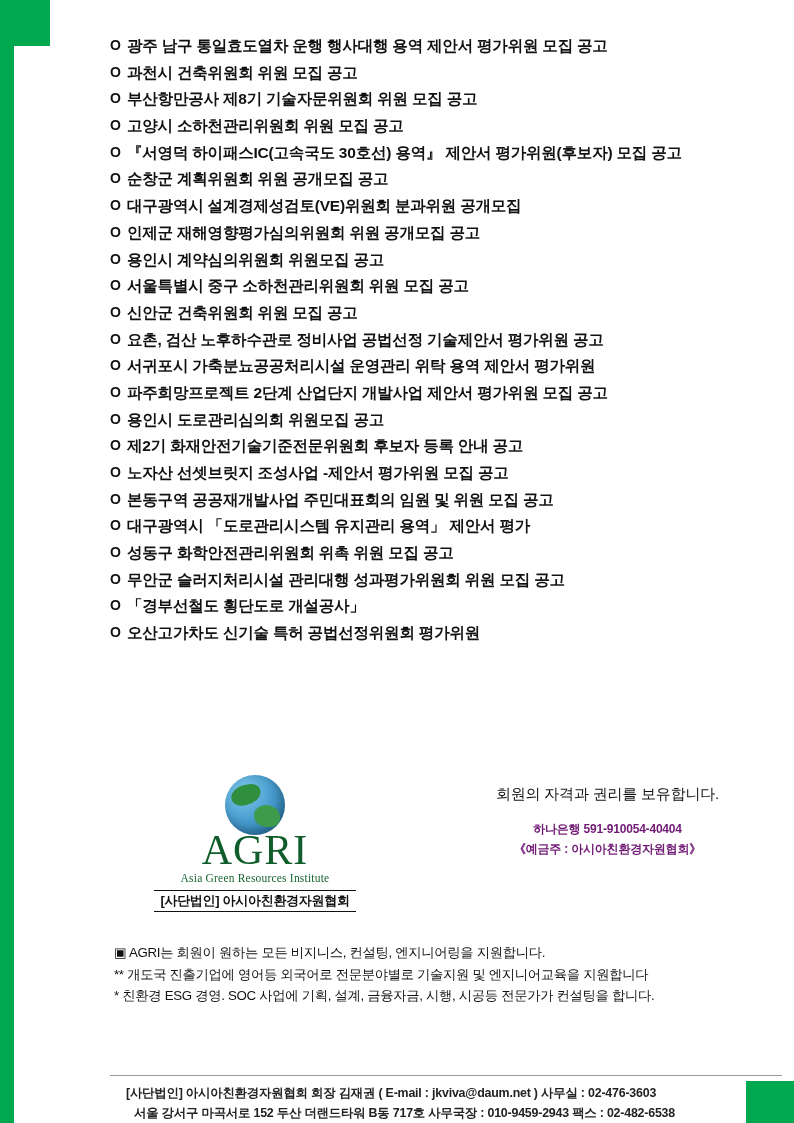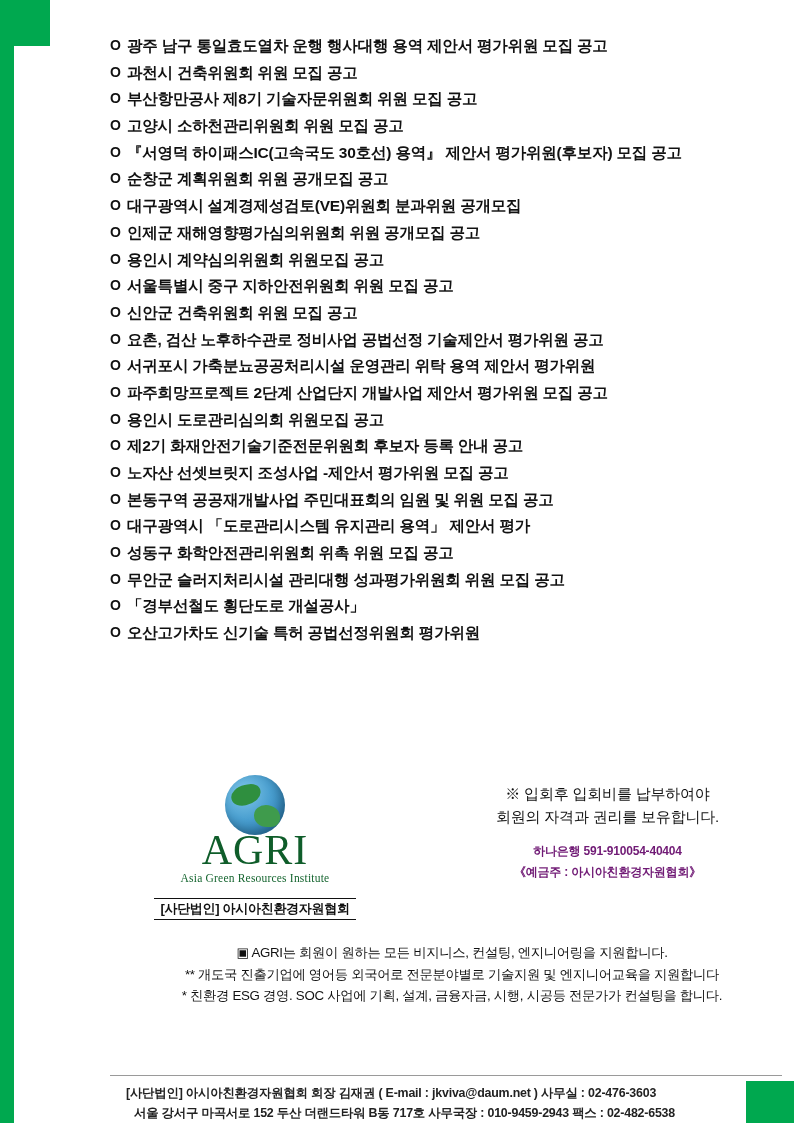--- a/index.html
+++ b/index.html
@@ -132,21 +132,21 @@
     margin-top: 4px;
     font-size: 13px;
     font-weight: bold;
     color: #111;
     border-top: 1.5px solid #111;
     border-bottom: 1.5px solid #111;
     display: inline-block;
     padding: 1px 6px 1px;
     letter-spacing: -0.3px;
     position: relative;
-    top: 10px;
+    top: 2px;
   }
 
   .bank {
     position: absolute;
     left: 325px;
     top: 8px;
     width: 345px;
   }
   .notice-line {
     font-size: 15px;
@@ -161,24 +161,23 @@
     font-weight: bold;
     color: #701a75;
     text-align: center;
     line-height: 1.55;
     letter-spacing: -0.2px;
   }
 
   
   .services {
     position: absolute;
-    left: 108px;
+    left: 100px;
     top: 942px;
     width: 660px;
-    text-align: center;
   }
   .svc-line {
     font-size: 13.3px;
     color: #111;
     line-height: 1.62;
     letter-spacing: -0.3px;
     white-space: nowrap;
   }
 
   
@@ -247,21 +246,21 @@
     <div class="list-item">
       <span class="bullet">O</span>
       <span class="item-text">인제군 재해영향평가심의위원회 위원 공개모집 공고</span>
     </div>
     <div class="list-item">
       <span class="bullet">O</span>
       <span class="item-text">용인시 계약심의위원회 위원모집 공고</span>
     </div>
     <div class="list-item">
       <span class="bullet">O</span>
-      <span class="item-text">서울특별시 중구 지하안전위원회 위원 모집 공고</span>
+      <span class="item-text">서울특별시 중구 소하천관리위원회 위원 모집 공고</span>
     </div>
     <div class="list-item">
       <span class="bullet">O</span>
       <span class="item-text">신안군 건축위원회 위원 모집 공고</span>
     </div>
     <div class="list-item">
       <span class="bullet">O</span>
       <span class="item-text">요촌, 검산 노후하수관로 정비사업 공법선정 기술제안서 평가위원 공고</span>
     </div>
     <div class="list-item">
@@ -314,21 +313,20 @@
   <div class="mid">
 
     <div class="logo-wrap">
       <div class="globe"></div>
       <div class="agri-word">AGRI</div>
       <div class="agri-sub">Asia Green Resources Institute</div>
       <div class="agri-kor">[사단법인] 아시아친환경자원협회</div>
     </div>
 
     <div class="bank">
-      <div class="notice-line">※ 입회후 입회비를 납부하여야</div>
       <div class="notice-line">회원의 자격과 권리를 보유합니다.</div>
       <div class="bank-line">하나은행 591-910054-40404</div>
       <div class="bank-line" style="margin-top:2px;">《예금주 : 아시아친환경자원협회》</div>
     </div>
 
   </div>
 
   <div class="services">
     <div class="svc-line">▣ AGRI는 회원이 원하는 모든 비지니스, 컨설팅, 엔지니어링을 지원합니다.</div>
     <div class="svc-line">** 개도국 진출기업에 영어등 외국어로 전문분야별로 기술지원 및 엔지니어교육을 지원합니다</div>

